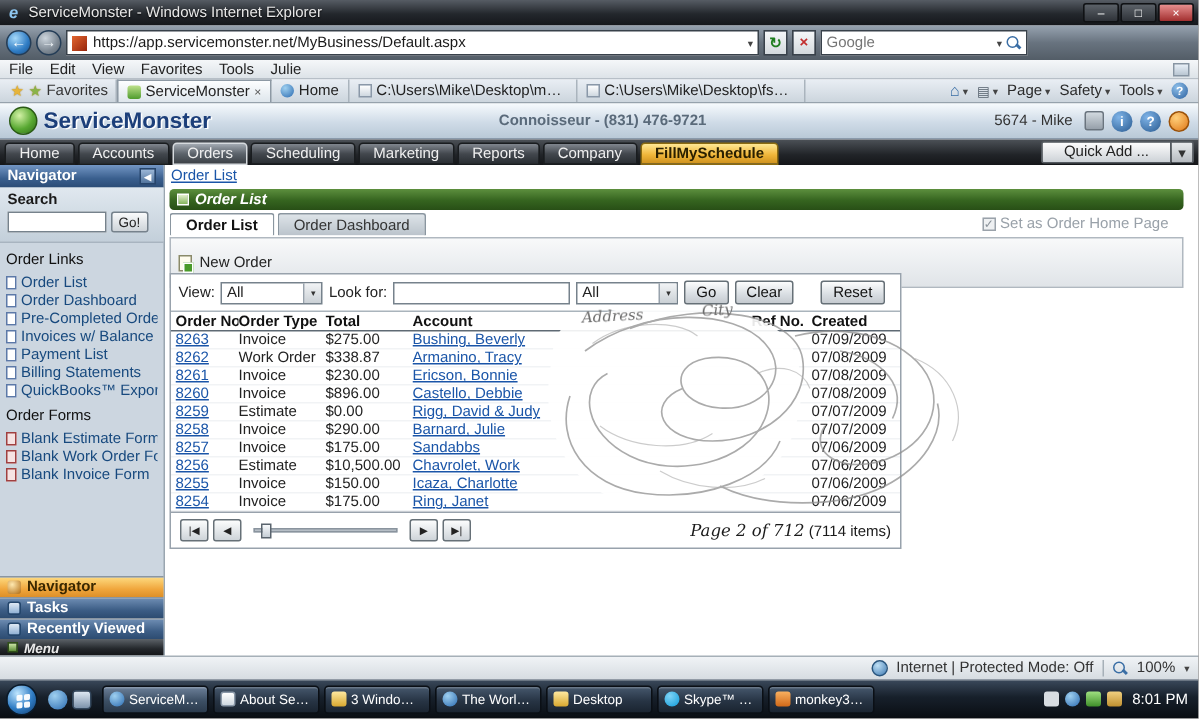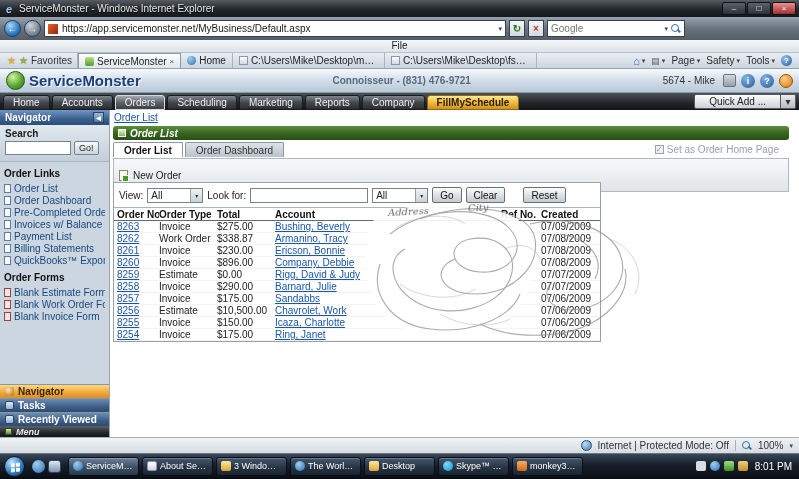--- a/index.html
+++ b/index.html
@@ -36,21 +36,21 @@
 .searchbox{width:138px;height:17px;background:#fff;border:1px solid #38414a;
   display:flex;align-items:center;gap:3px;padding:0 3px;flex:none;}
 .searchbox input{flex:1;border:none;outline:none;font:inherit;color:#555;width:40px;background:transparent;}
 .mag{position:relative;width:10px;height:10px;flex:none;}
 .mag::before{content:"";position:absolute;left:0;top:0;width:6px;height:6px;border:1.5px solid #3a6ea5;border-radius:50%;}
 .mag::after{content:"";position:absolute;left:6px;top:6px;width:4px;height:1.6px;background:#3a6ea5;transform:rotate(45deg);}
 .dd{font-size:7px;color:#444;}
 
 
 .menubar{top:40px;height:13px;background:linear-gradient(#f5f7f9,#dde3e8);border-bottom:1px solid #b7bfc7;
-  display:flex;align-items:center;gap:11px;padding:0 6px;color:#222;flex-direction:column;}
+  display:flex;align-items:center;gap:11px;padding:0 6px;color:#222;}
 .menubar .spacer{flex:1;}
 .mb-ico{width:11px;height:9px;background:linear-gradient(#e8f0f8,#b9c6d2);border:1px solid #8795a3;}
 
 
 .favbar{top:53px;height:16px;background:linear-gradient(#e9eef4,#ccd5dd);border-bottom:1px solid #96a2ac;
   display:flex;align-items:stretch;padding:0 2px;color:#333;}
 .fav-left{display:flex;align-items:center;gap:3px;padding:0 5px;border-right:1px solid #aab4bd;}
 .star{color:#e7b43a;font-size:10px;text-shadow:0 0 1px #9a7510;}
 .star.add{color:#8ab34a;}
 .tabstrip{display:flex;}
@@ -105,21 +105,21 @@
   display:flex;align-items:center;padding:0 5px;}
 .collapse{margin-left:auto;width:11px;height:11px;background:linear-gradient(#9db8d8,#53759e);
   border:1px solid #27456b;color:#fff;font-size:6px;display:flex;align-items:center;justify-content:center;}
 .search-panel{padding:3px 5px 6px;background:linear-gradient(#e0e8ef,#c3cfda);border-bottom:1px solid #a8b4c0;}
 .search-title{font-weight:bold;color:#1a1a1a;margin-bottom:2px;}
 .search-row{display:flex;gap:3px;}
 .search-input{width:66px;height:14px;background:#fff;border:1px solid #76828c;font:inherit;padding:0 2px;}
 .go-btn{height:14px;padding:0 4px;background:linear-gradient(#f9fafb,#ced4d9);border:1px solid #76828c;
   font-size:9px;display:flex;align-items:center;border-radius:2px;}
 .side-section{padding:6px 4px 0;}
-.side-title{font-weight:bold;color:#101010;margin-bottom:3px;}
+.side-title{font-weight:normal;color:#101010;margin-bottom:3px;}
 .side-item{display:flex;align-items:center;gap:3px;height:12px;color:#17497e;cursor:pointer;white-space:nowrap;overflow:hidden;}
 .pg-ico{width:7px;height:9px;background:#fff;border:1px solid #5c79a8;flex:none;}
 .pg-ico.red{border-color:#a04040;background:#f6e3e3;}
 .side-bottom{position:absolute;left:0;right:0;bottom:11px;}
 .sb-btn{height:14px;display:flex;align-items:center;gap:4px;padding:0 5px;font-weight:bold;border-top:1px solid #8a96a2;}
 .sb-btn.orange{background:linear-gradient(#fdd97e,#f0a63c 60%,#dd8f28);color:#3a2800;}
 .sb-btn.blue{background:linear-gradient(#6d8cb2,#3c5d85 60%,#2d4c71);color:#fff;}
 .sb-ico{width:9px;height:9px;border-radius:2px;flex:none;}
 .sb-ico.o{background:radial-gradient(circle at 35% 30%,#ffe9b0,#b06a10);}
 .sb-ico.b{background:linear-gradient(#dfe9f4,#8fb0d4);border:1px solid #24466c;}
@@ -141,21 +141,21 @@
 .sethome{margin-left:auto;display:flex;align-items:center;gap:3px;color:#99a1a9;margin-bottom:2px;margin-right:14px;}
 .cb{width:9px;height:9px;border:1px solid #9aa2aa;background:#eef0f2;display:flex;align-items:center;
   justify-content:center;font-size:8px;color:#8a929a;line-height:1;}
 .toolbar{position:absolute;left:2px;top:48px;width:676px;height:16px;border:1px solid #b0b8c0;
   background:linear-gradient(#f8f9fa,#e0e4e8);display:flex;align-items:center;gap:5px;padding:16px 5px;color:#222;}
 .no-ico{width:9px;height:11px;background:#fffcee;border:1px solid #8a8a6a;position:relative;flex:none;}
 .no-ico::after{content:"";position:absolute;right:-2px;bottom:-2px;width:5px;height:5px;background:#4a9a2a;border:1px solid #fff;}
 .grid-box{position:absolute;left:2px;top:72px;width:488px;border:1px solid #98a2ac;background:#fff;}
 .filter-row{display:flex;align-items:center;gap:4px;padding:4px 5px;}
 .flabel{color:#222;white-space:nowrap;}
-.fselect{width:56px;height:15px;border:1px solid #76828c;background:#fff;display:flex;align-items:center;padding-left:3px;}
+.fselect{width:68px;height:15px;border:1px solid #76828c;background:#fff;display:flex;align-items:center;padding-left:3px;}
 .fsel-dd{margin-left:auto;width:12px;height:13px;background:linear-gradient(#f1f3f5,#cbd1d6);
   border-left:1px solid #98a2ac;display:flex;align-items:center;justify-content:center;font-size:6px;color:#333;}
 .ftext{width:118px;height:15px;border:1px solid #76828c;background:#fff;font:inherit;padding:0 2px;}
 .fbtn{height:16px;padding:0 7px;background:linear-gradient(#fcfdfd,#d8dde2 60%,#c6cbd0);border:1px solid #667077;
   border-radius:2px;display:flex;align-items:center;color:#111;}
 .fbtn.reset{margin-left:14px;}
 .tbl-hdr,.tbl-row{display:grid;grid-template-columns:42px 58px 58px 98px 128px 40px 56px;padding:0 3px;align-items:center;}
 .tbl-hdr{font-weight:bold;height:14px;border-top:1px solid #aab4bc;border-bottom:1px solid #5f6a74;color:#111;}
 .tbl-row{height:12px;border-bottom:1px solid #f1f3f5;}
 .cell{overflow:hidden;white-space:nowrap;}
@@ -483,21 +483,21 @@
             <span class="cell">$230.00</span>
             <span class="cell cell-link">Ericson, Bonnie</span>
             <span class="cell"></span>
             <span class="cell"></span>
             <span class="cell">07/08/2009</span>
           </div>
           <div class="tbl-row">
             <span class="cell cell-link">8260</span>
             <span class="cell">Invoice</span>
             <span class="cell">$896.00</span>
-            <span class="cell cell-link">Company, Debbie</span>
+            <span class="cell cell-link">Castello, Debbie</span>
             <span class="cell"></span>
             <span class="cell"></span>
             <span class="cell">07/08/2009</span>
           </div>
           <div class="tbl-row">
             <span class="cell cell-link">8259</span>
             <span class="cell">Estimate</span>
             <span class="cell">$0.00</span>
             <span class="cell cell-link">Rigg, David &amp; Judy</span>
             <span class="cell"></span>
@@ -543,20 +543,33 @@
           <div class="tbl-row">
             <span class="cell cell-link">8254</span>
             <span class="cell">Invoice</span>
             <span class="cell">$175.00</span>
             <span class="cell cell-link">Ring, Janet</span>
             <span class="cell"></span>
             <span class="cell"></span>
             <span class="cell">07/06/2009</span>
           </div>
 
+        <div class="pager">
+          <span class="pbtn">|◀</span>
+          <span class="pbtn">◀</span>
+          <span class="ptrack">
+            <span class="pthumb"></span>
+          </span>
+          <span class="pbtn">▶</span>
+          <span class="pbtn">▶|</span>
+          <span class="ptext">
+            <span class="script">Page 2 of 712</span>
+            <span>(7114 items)</span>
+          </span>
+        </div>
       </div>
 
       <div class="smudge">
         <svg width="295" height="160" viewBox="0 0 295 160">
           <defs>
               <filter id="smf" x="-10%" y="-10%" width="120%" height="120%">
                 <feGaussianBlur stdDeviation="0.5"></feGaussianBlur>
               </filter>
             </defs>
           <path d="M18,22 C60,4 130,6 158,26 C178,40 178,76 166,102 C150,136 95,150 55,140 C18,130 2,92 6,58 C9,38 8,30 18,22 Z" fill="#ffffff" opacity="0.9"></path>

